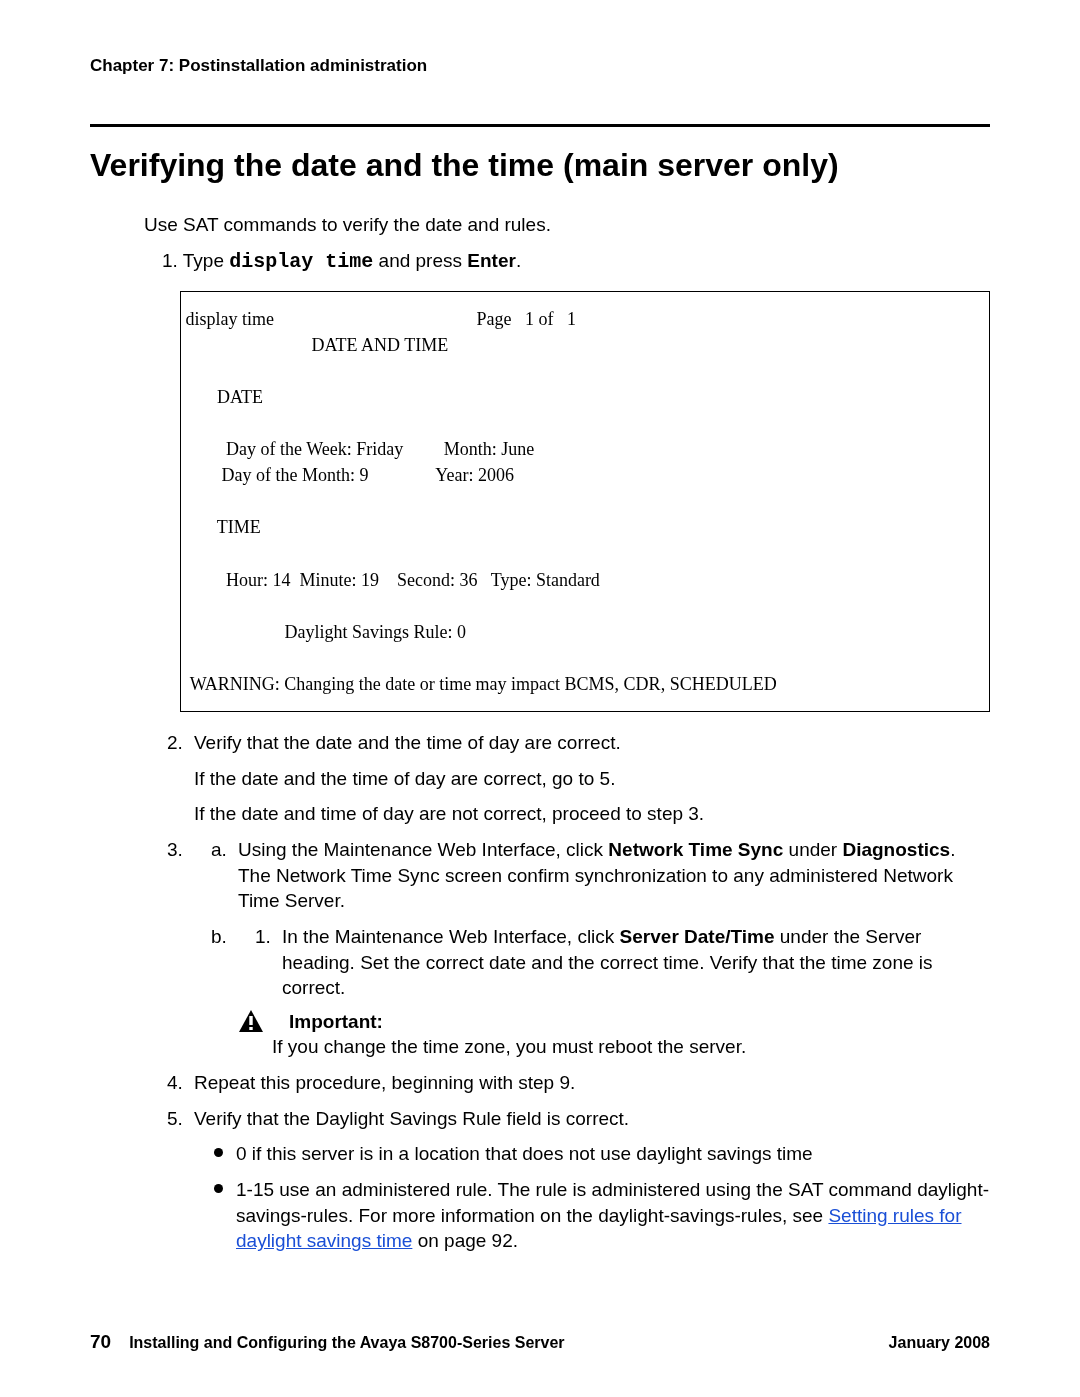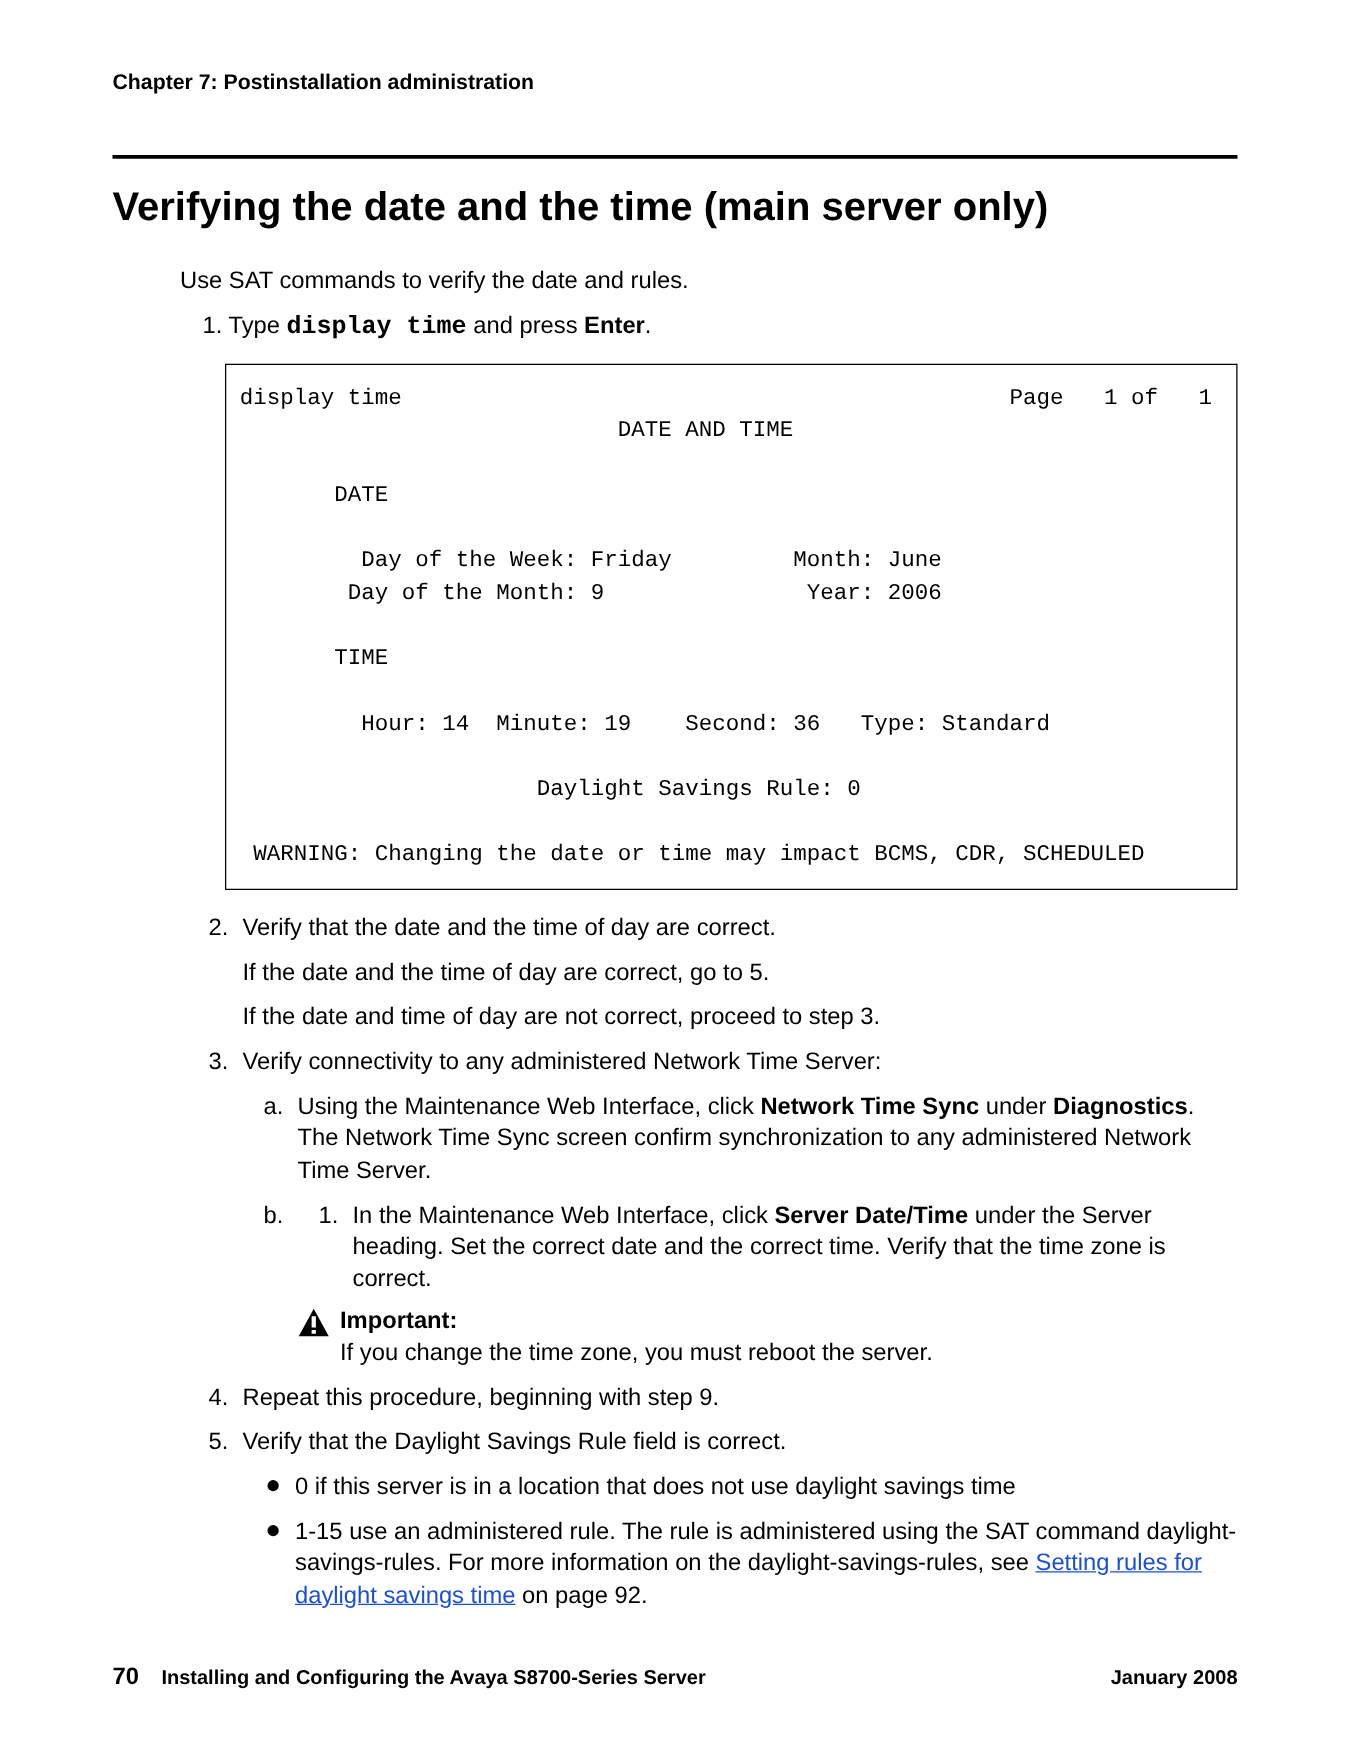--- a/index.html
+++ b/index.html
@@ -46,21 +46,21 @@
   }
   .mono-cmd {
     font-family: "Courier New", Courier, monospace;
     font-weight: bold;
     font-size: 20px;
   }
   .terminal {
     margin: 0 0 18px 90px;
     border: 1px solid #000;
     padding: 14px 0 14px 0;
-    font-family: Liberation Mono, monospace;
+    font-family: Liberation Serif, serif;
     font-size: 18px;
     line-height: 1.45;
     white-space: pre;
     overflow: hidden;
   }
   ol.steps {
     list-style: decimal;
     margin: 0 0 0 72px;
     padding: 0 0 0 26px;
   }
@@ -87,22 +87,22 @@
   }
   ol.sub-num > li {
     padding-left: 6px;
     margin-bottom: 8px;
   }
   .important-block {
     margin: 6px 0 10px 0;
   }
   .important-head {
     display: flex;
-    align-items: flex-end;
-    gap: 8px;
+    align-items: flex-start;
+    gap: 25px;
     font-weight: bold;
   }
   .warn-icon svg {
     display: block;
   }
   .important-body {
     margin-left: 34px;
   }
   ul.bullets {
     list-style: none;
@@ -183,21 +183,20 @@
 
   WARNING: Changing the date or time may impact BCMS, CDR, SCHEDULED</div>
 
     <ol class="steps" start="2">
       <li>
         <p>Verify that the date and the time of day are correct.</p>
         <p>If the date and the time of day are correct, go to 5.</p>
         <p>If the date and time of day are not correct, proceed to step 3.</p>
       </li>
       <li>
-        <p>Verify connectivity to any administered Network Time Server:</p>
         <ol class="sub-alpha">
           <li>
             <span>Using the Maintenance Web Interface, click </span><b>Network Time Sync</b><span> under </span><b>Diagnostics</b><span>. The Network Time Sync screen confirm synchronization to any administered Network Time Server.</span>
           </li>
           <li>
             <ol class="sub-num">
               <li>
                 <span>In the Maintenance Web Interface, click </span><b>Server Date/Time</b><span> under the Server heading. Set the correct date and the correct time. Verify that the time zone is correct.</span>
               </li>
             </ol>

